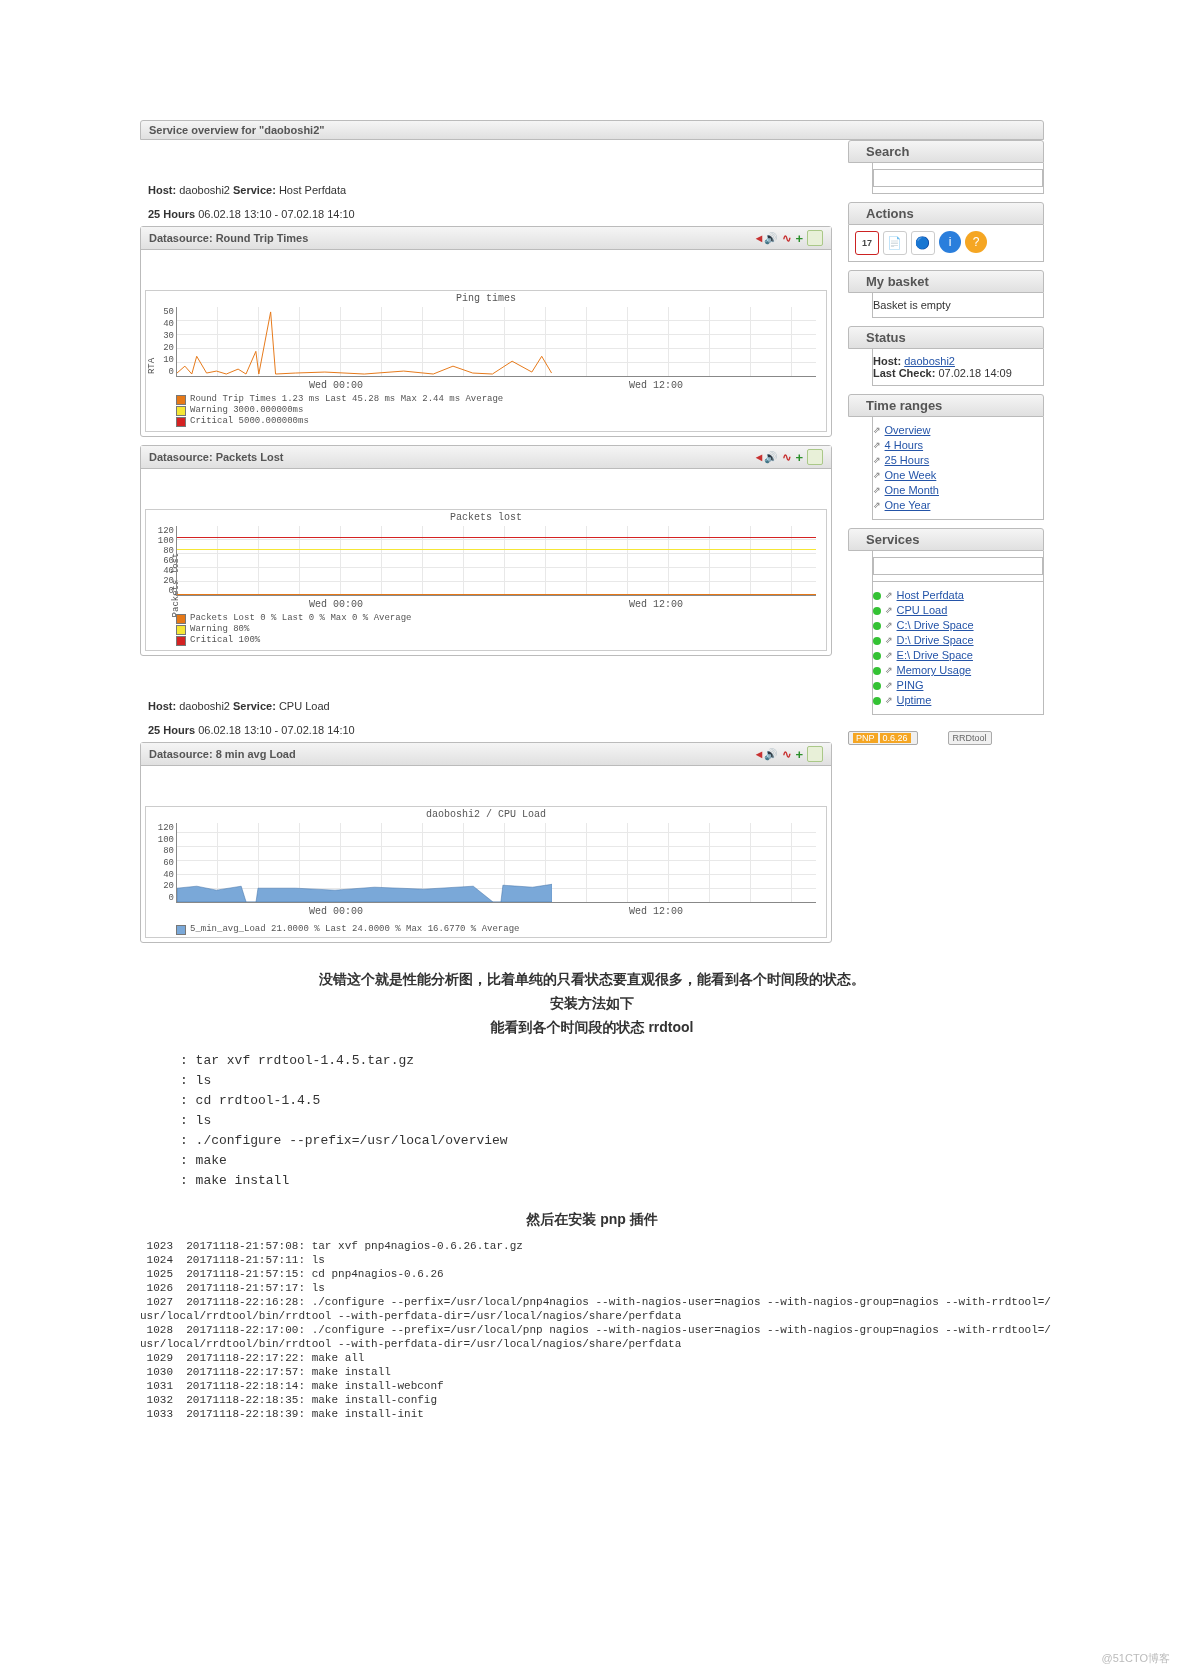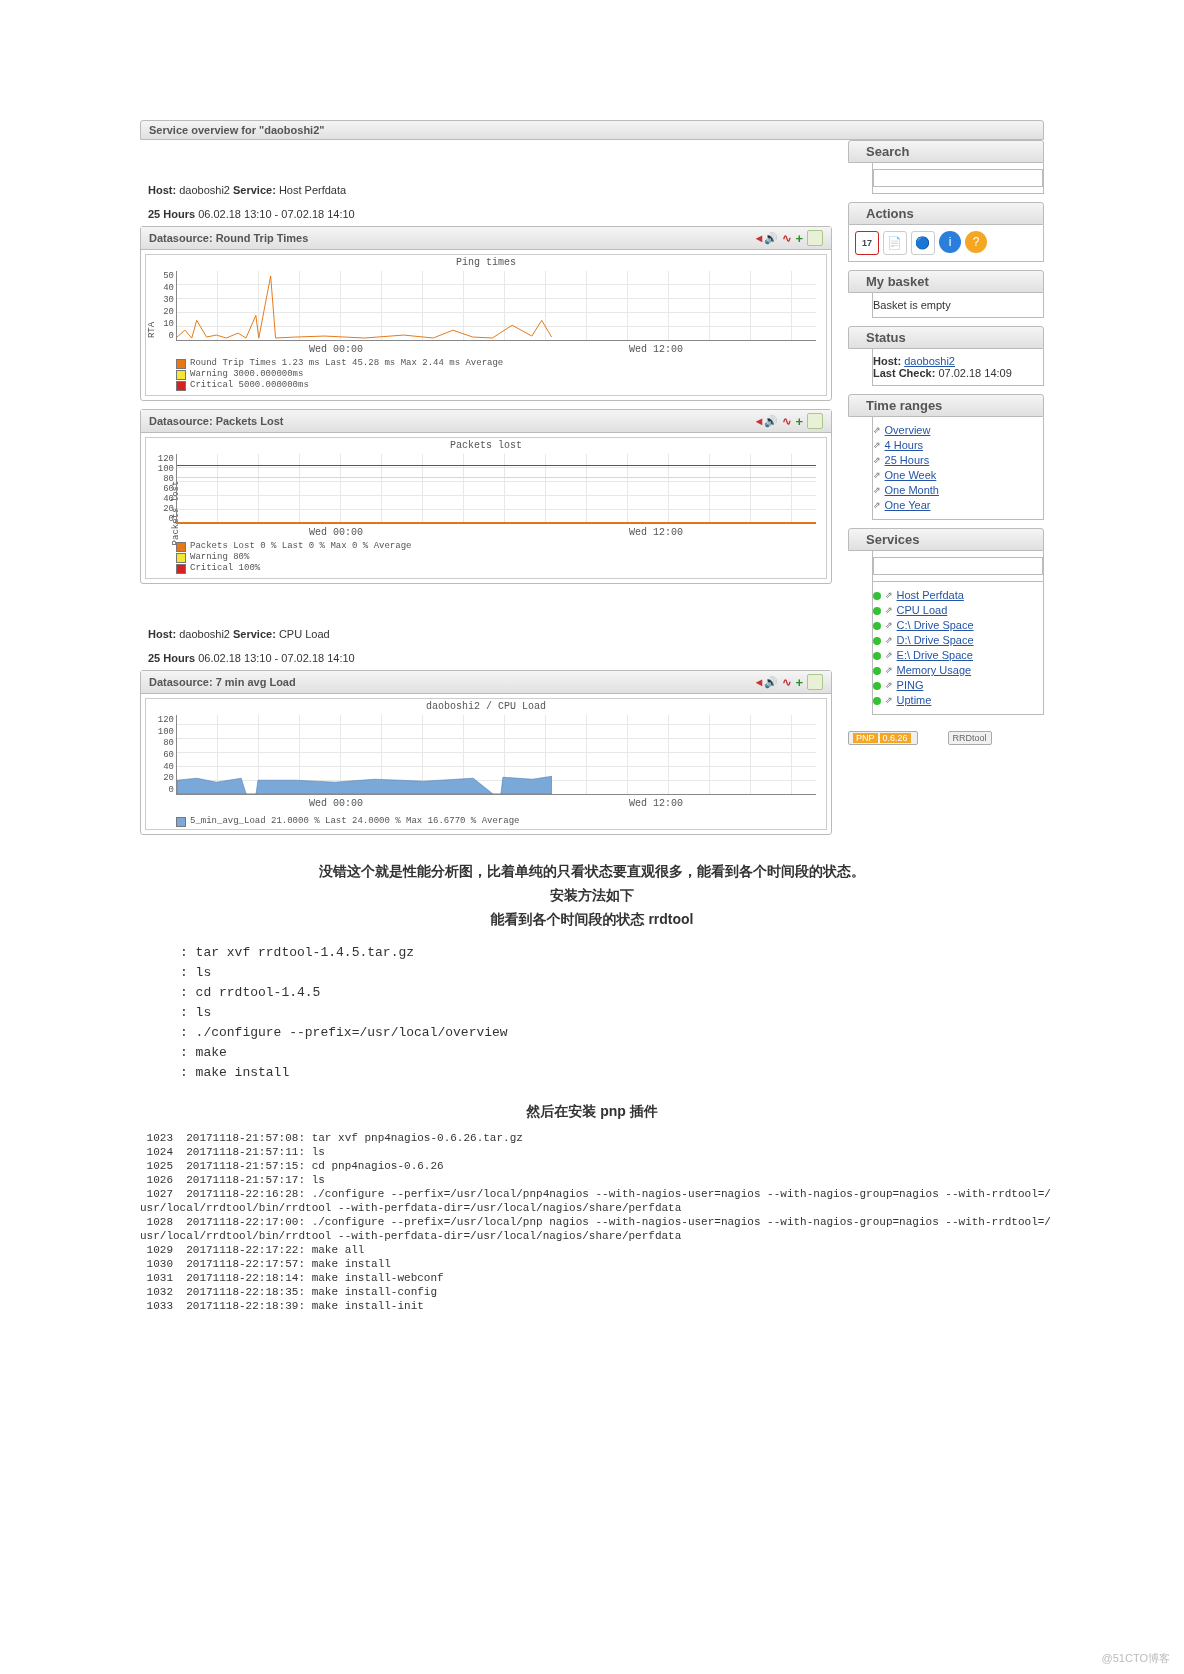--- a/index.html
+++ b/index.html
@@ -10,21 +10,21 @@
 .right-col { width:196px; }
 .panel-title { background:linear-gradient(#f5f5f5,#e0e0e0); border:1px solid #bbb; border-radius:3px 3px 0 0; padding:3px 8px; font-size:11px; font-weight:bold; color:#555; }
 .service-info { padding:6px 8px; font-size:11px;margin-top:38px; }
 .service-info b { font-weight:bold; }
 .graph-panel { border:1px solid #bbb; border-radius:3px; margin-bottom:8px; background:#fff; }
 .graph-header { background:linear-gradient(#f5f5f5,#e0e0e0); border-bottom:1px solid #bbb; padding:3px 8px; font-size:11px; font-weight:bold; color:#555; display:flex; justify-content:space-between; align-items:center; }
 .graph-icons { display:flex; gap:4px; align-items:center; }
 .icon-zigzag { color:#c83232; font-size:11px; }
 .icon-plus { color:#2a8e2a; font-weight:bold; font-size:13px; }
 .icon-popup { width:14px; height:14px; background:#e8f0d8; border:1px solid #aac888; border-radius:2px; }
-.graph-body { padding:4px; display:flex; gap:4px; }
+.graph-body { padding:4px; display:flex; gap:4px;margin-top:36px; }
 .graph-canvas { position:relative; flex:1; height:140px; border:1px solid #ccc; font-family:"Courier New",monospace; font-size:9px; }
 .graph-title { position:absolute; top:2px; left:50%; transform:translateX(-50%); font-size:10px; color:#555; }
 .chart-area { position:absolute; left:30px; right:10px; top:16px; bottom:54px; border-left:1px solid #888; border-bottom:1px solid #888; background:repeating-linear-gradient(to top, transparent, transparent 13px, #e8e8e8 13px, #e8e8e8 14px), repeating-linear-gradient(to right, transparent, transparent 40px, #e8e8e8 40px, #e8e8e8 41px); }
 .yaxis { position:absolute; left:8px; top:16px; bottom:54px; width:20px; display:flex; flex-direction:column-reverse; justify-content:space-between; text-align:right; color:#555; }
 .ylabel { position:absolute; left:-2px; top:50%; transform:rotate(-90deg); transform-origin:center; font-size:9px; color:#555; }
 .xaxis { position:absolute; left:30px; right:10px; bottom:40px; display:flex; justify-content:space-around; color:#555; font-size:10px; }
 .legend-block { position:absolute; left:30px; bottom:4px; font-size:9px; color:#555; line-height:11px; }
 .legend-row { display:flex; align-items:center; gap:4px; }
 .legend-sq { width:8px; height:8px; border:1px solid #777; }
 .side-box { margin-bottom:8px; }
@@ -167,21 +167,21 @@
         </div>
       </div>
 
       <div class="service-info">
         <b>Host:</b> <span>daoboshi2</span> <b>Service:</b> <span>CPU Load</span><br><br>
         <b>25 Hours</b> <span>06.02.18 13:10 - 07.02.18 14:10</span>
       </div>
 
       <div class="graph-panel">
         <div class="graph-header">
-          <span>Datasource: 7 min avg Load</span>
+          <span>Datasource: 8 min avg Load</span>
           <span class="graph-icons">
             <span class="icon-zigzag">◄🔊</span>
             <span class="icon-zigzag">∿</span>
             <span class="icon-plus">+</span>
             <span class="icon-popup"></span>
           </span>
         </div>
         <div class="graph-body">
           <div class="graph-canvas" style="height:130px">
             <div class="graph-title">daoboshi2 / CPU Load</div>

